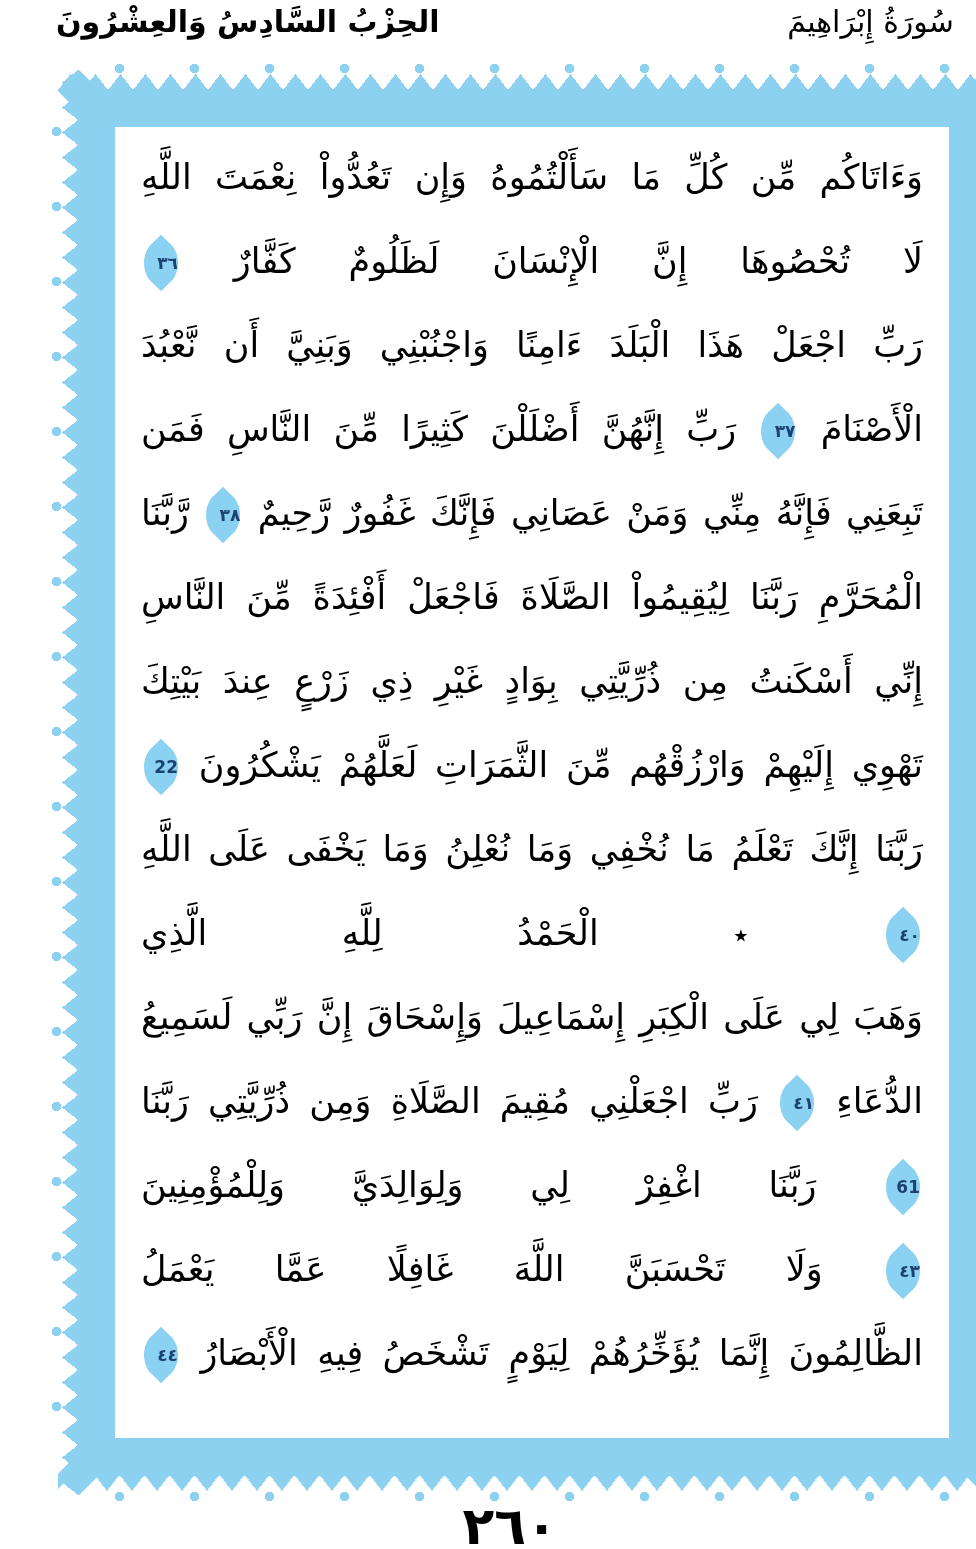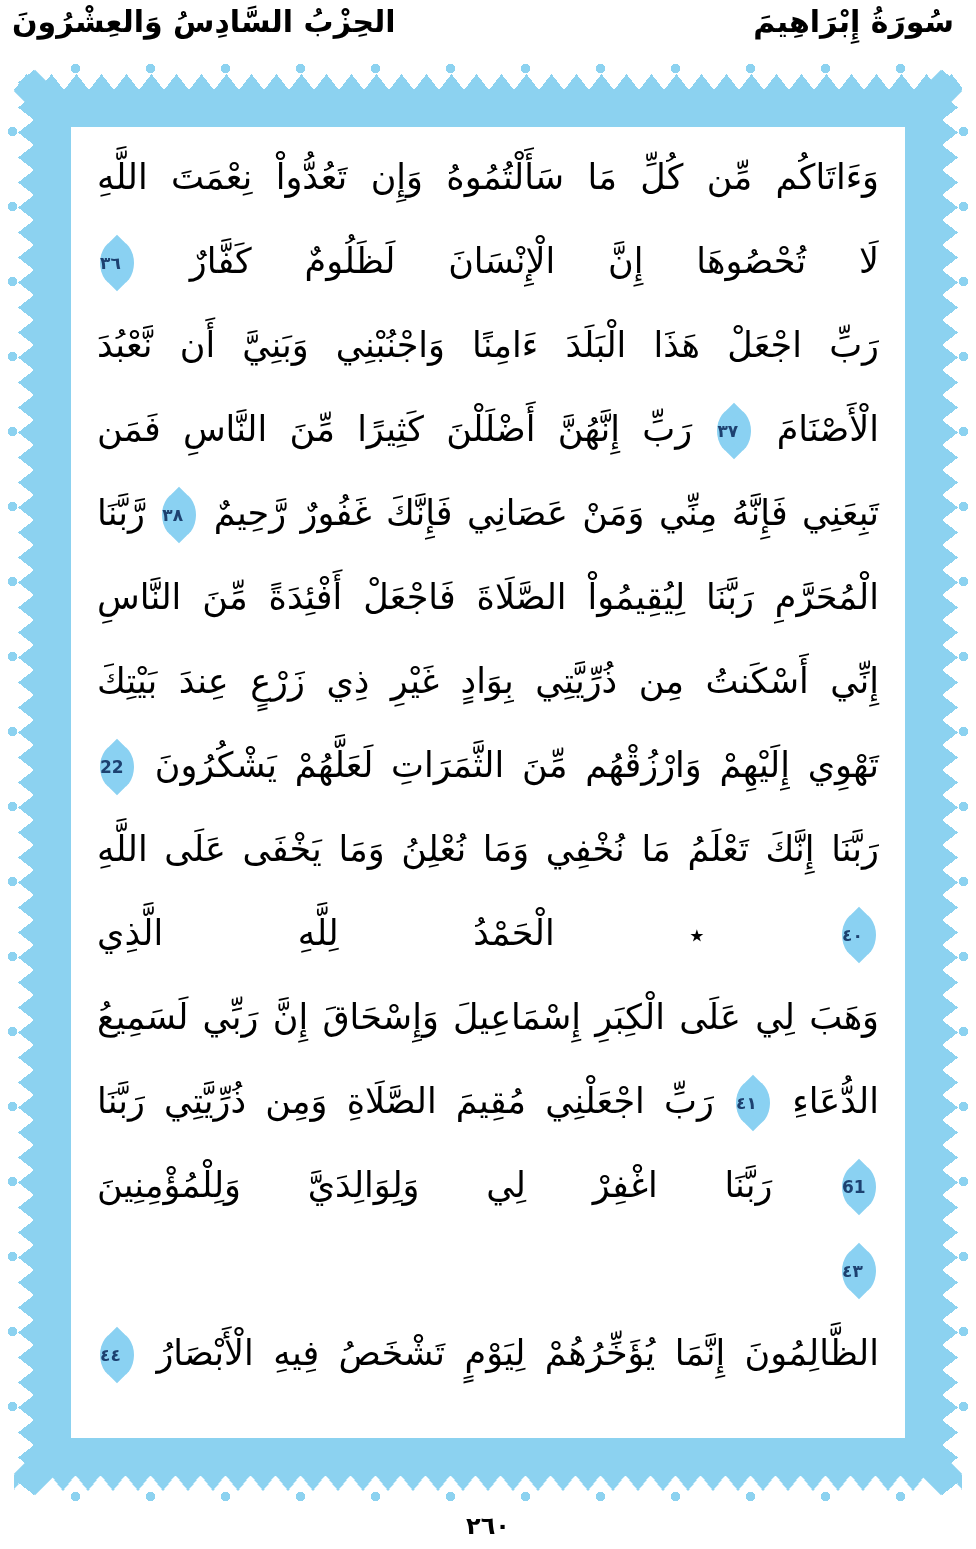--- a/index.html
+++ b/index.html
@@ -6,29 +6,29 @@
     --blue:#8cd2f0;
     --marker:#8ad1f2;
     --navy:#1d4170;
     --ink:#000000;
   }
   html,body{margin:0;padding:0;}
   body{
     width:976px;height:1549px;position:relative;background:#ffffff;
     font-family:"DejaVu Sans", sans-serif;overflow:hidden;color:var(--ink);
   }
-  .page{position:absolute;inset:0;}
+  .page{position:absolute;inset:0;margin-left:44px;}
 
   
   .header-left{
     position:absolute;top:4px;left:12px;font-size:30px;font-weight:bold;
     direction:rtl;white-space:nowrap;
   }
   .header-right{
-    position:absolute;top:4px;right:22px;font-size:30px;font-weight:bold;
+    position:absolute;top:4px;right:22px;font-size:30px;font-weight:normal;
     direction:rtl;white-space:nowrap;
   }
 
   
   .frame{position:absolute;left:6px;top:62px;width:964px;height:1441px;}
   .ring{position:absolute;inset:27px;border:38px solid var(--blue);}
   .teeth-top{
     position:absolute;top:12px;left:8px;right:8px;height:16px;
     background:conic-gradient(from 142deg at 50% 0,var(--blue) 76deg,transparent 0);
     background-size:25px 16px;background-repeat:repeat-x;
@@ -79,38 +79,38 @@
   .line{
     height:84px;line-height:84px;font-size:35px;direction:rtl;
     text-align:justify;text-align-last:justify;text-justify:inter-word;
     white-space:normal;color:var(--ink);
   }
   .txt{color:var(--ink);}
   .star{font-size:28px;vertical-align:middle;}
 
   
   .ayah-marker{
-    display:inline-flex;align-items:center;justify-content:flex-end;
+    display:inline-flex;align-items:center;justify-content:flex-start;
     width:34px;height:46px;background:var(--marker);border-radius:50%;
     position:relative;vertical-align:middle;margin:0 3px;
   }
   .ayah-marker::before,.ayah-marker::after{
     content:"";position:absolute;left:50%;width:11px;height:11px;
     background:var(--marker);transform:translateX(-50%) rotate(45deg);
   }
   .ayah-marker::before{top:-3px;}
   .ayah-marker::after{bottom:-3px;}
   .ayah-marker .num{
     font-size:17px;font-weight:bold;color:var(--navy);line-height:1;direction:rtl;
   }
 
   
   .page-number{
     position:absolute;bottom:0;left:0;width:100%;height:46px;line-height:46px;
-    text-align:center;font-size:24px;font-weight:bold;color:var(--ink);
+    text-align:center;font-size:52px;font-weight:bold;color:var(--ink);
   }
 </style>
 </head>
 <body>
 
 <div class="page">
 
   <div class="header-left">الحِزْبُ السَّادِسُ وَالعِشْرُونَ</div>
   <div class="header-right">سُورَةُ إِبْرَاهِيمَ</div>
 
@@ -153,21 +153,21 @@
         </span> <span class="star">٭</span> <span class="txt">الْحَمْدُ لِلَّهِ الَّذِي</span> </div>
       <div class="line"><span class="txt">وَهَبَ لِي عَلَى الْكِبَرِ إِسْمَاعِيلَ وَإِسْحَاقَ إِنَّ رَبِّي لَسَمِيعُ</span> </div>
       <div class="line"><span class="txt">الدُّعَاءِ</span> <span class="ayah-marker">
           <span class="num">٤١</span>
         </span> <span class="txt">رَبِّ اجْعَلْنِي مُقِيمَ الصَّلَاةِ وَمِن ذُرِّيَّتِي رَبَّنَا</span> </div>
       <div class="line"> <span class="ayah-marker">
           <span class="num">61</span>
         </span> <span class="txt">رَبَّنَا اغْفِرْ لِي وَلِوَالِدَيَّ وَلِلْمُؤْمِنِينَ</span> </div>
       <div class="line"> <span class="ayah-marker">
           <span class="num">٤٣</span>
-        </span>  </div>
+        </span> <span class="txt">وَلَا تَحْسَبَنَّ اللَّهَ غَافِلًا عَمَّا يَعْمَلُ</span> </div>
       <div class="line"><span class="txt">الظَّالِمُونَ إِنَّمَا يُؤَخِّرُهُمْ لِيَوْمٍ تَشْخَصُ فِيهِ الْأَبْصَارُ</span> <span class="ayah-marker">
           <span class="num">٤٤</span>
         </span> </div>
     </div>
 
   <div class="page-number">٢٦٠</div>
 
 </div>
 
 </body></html>

